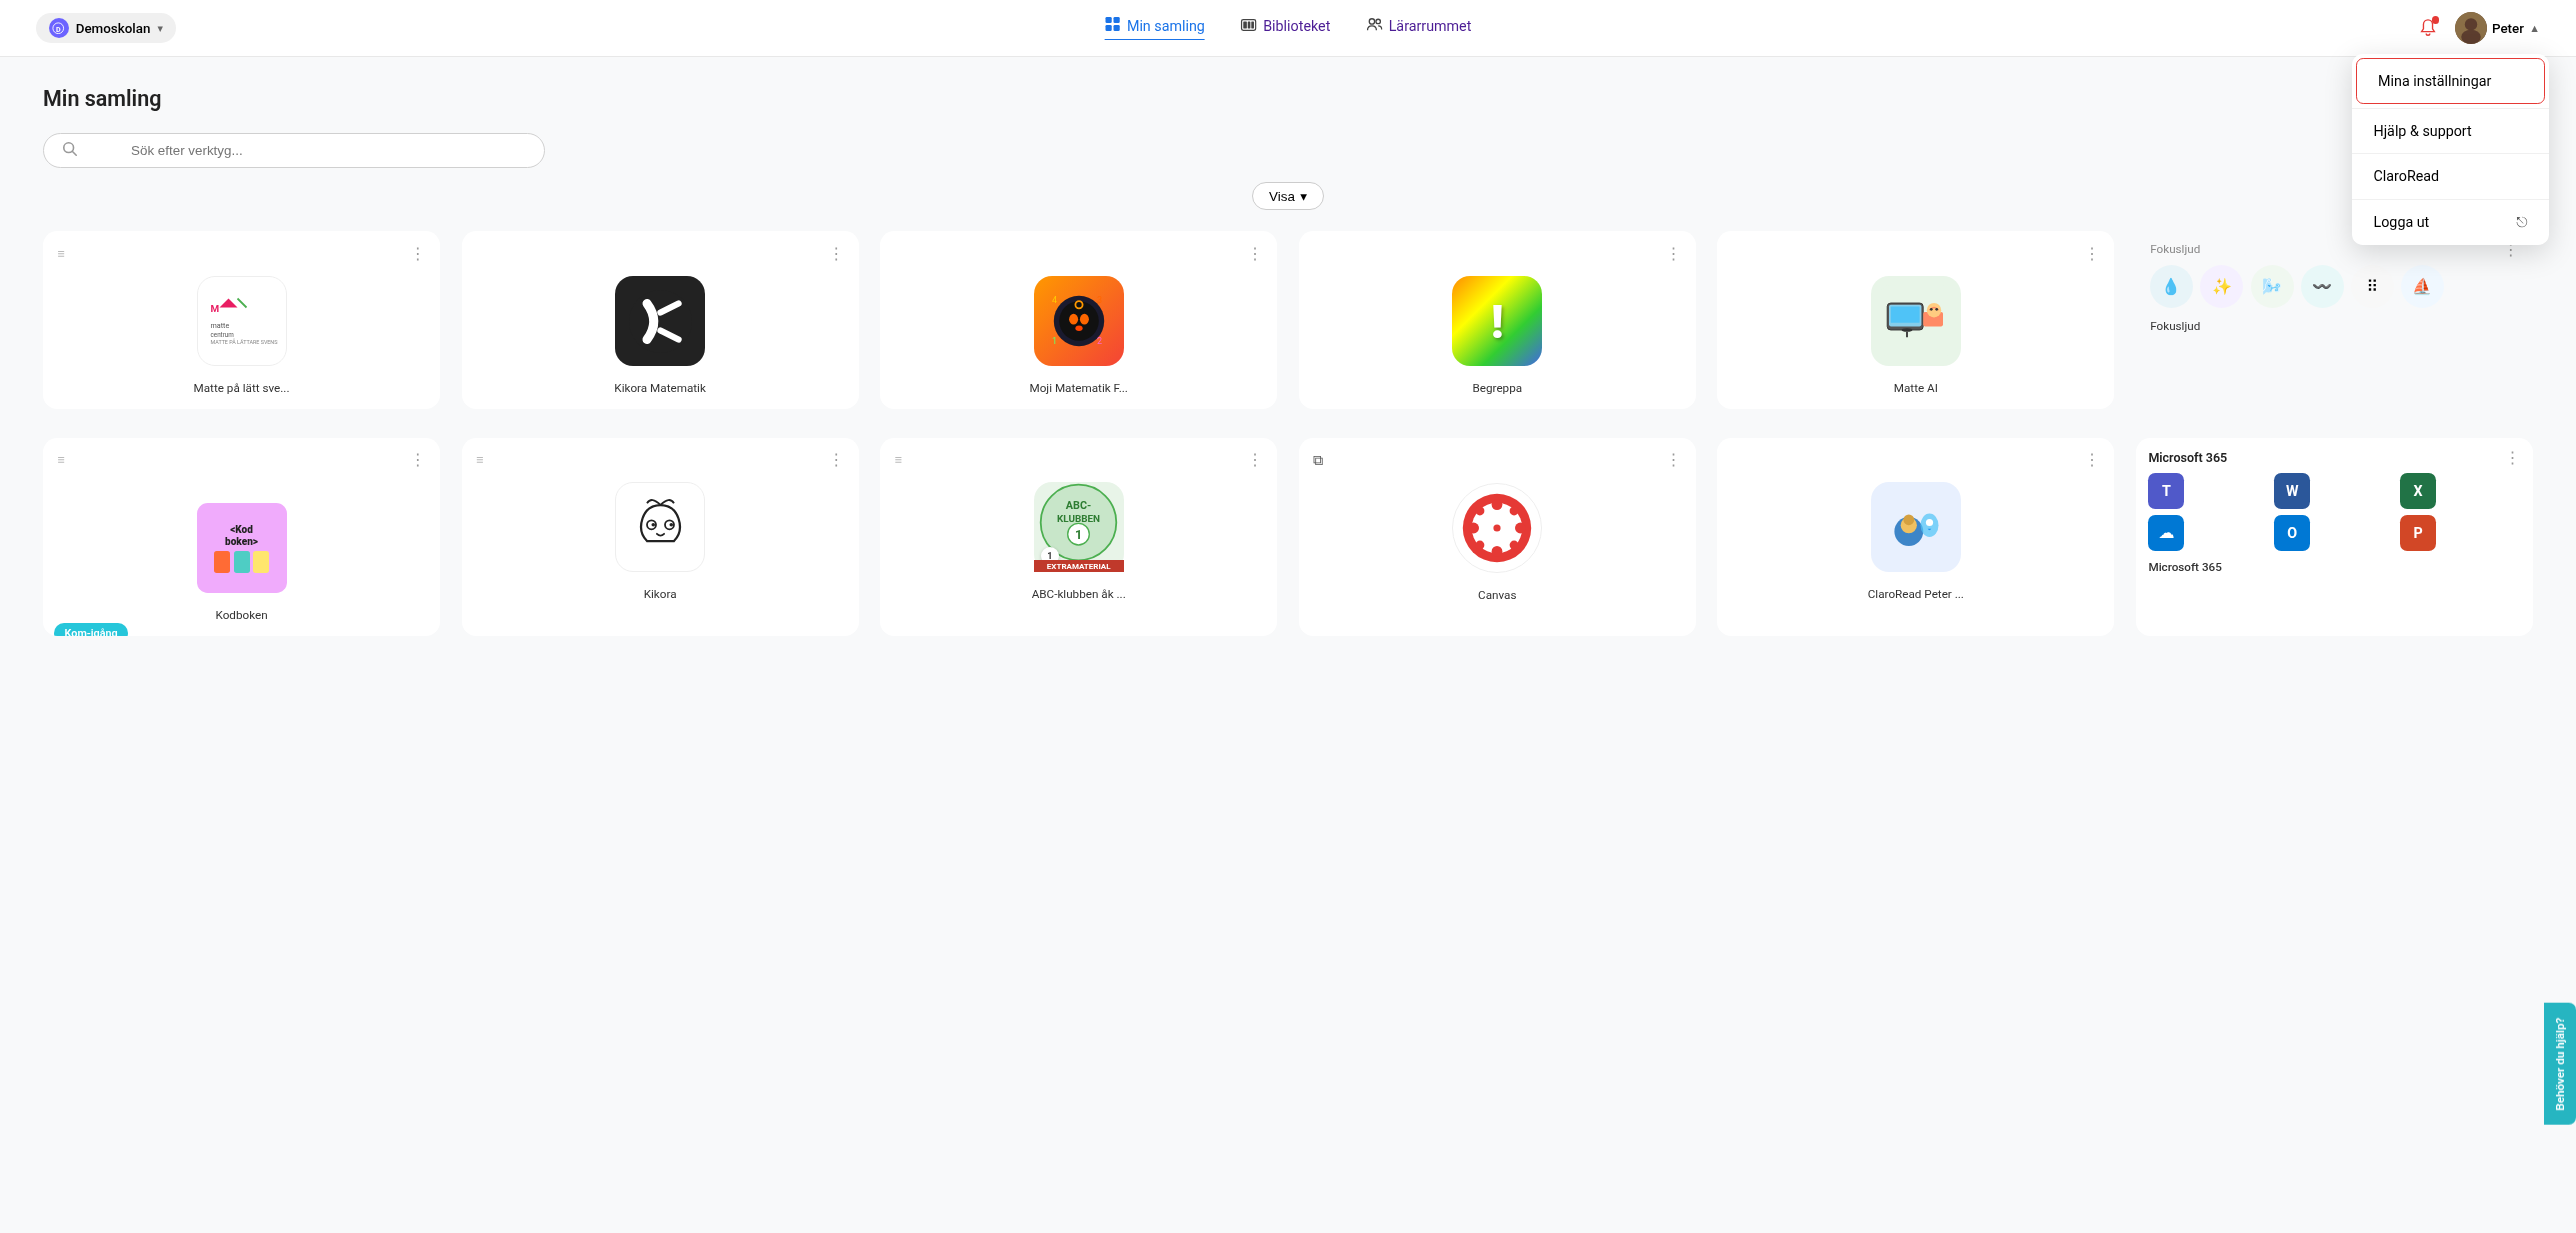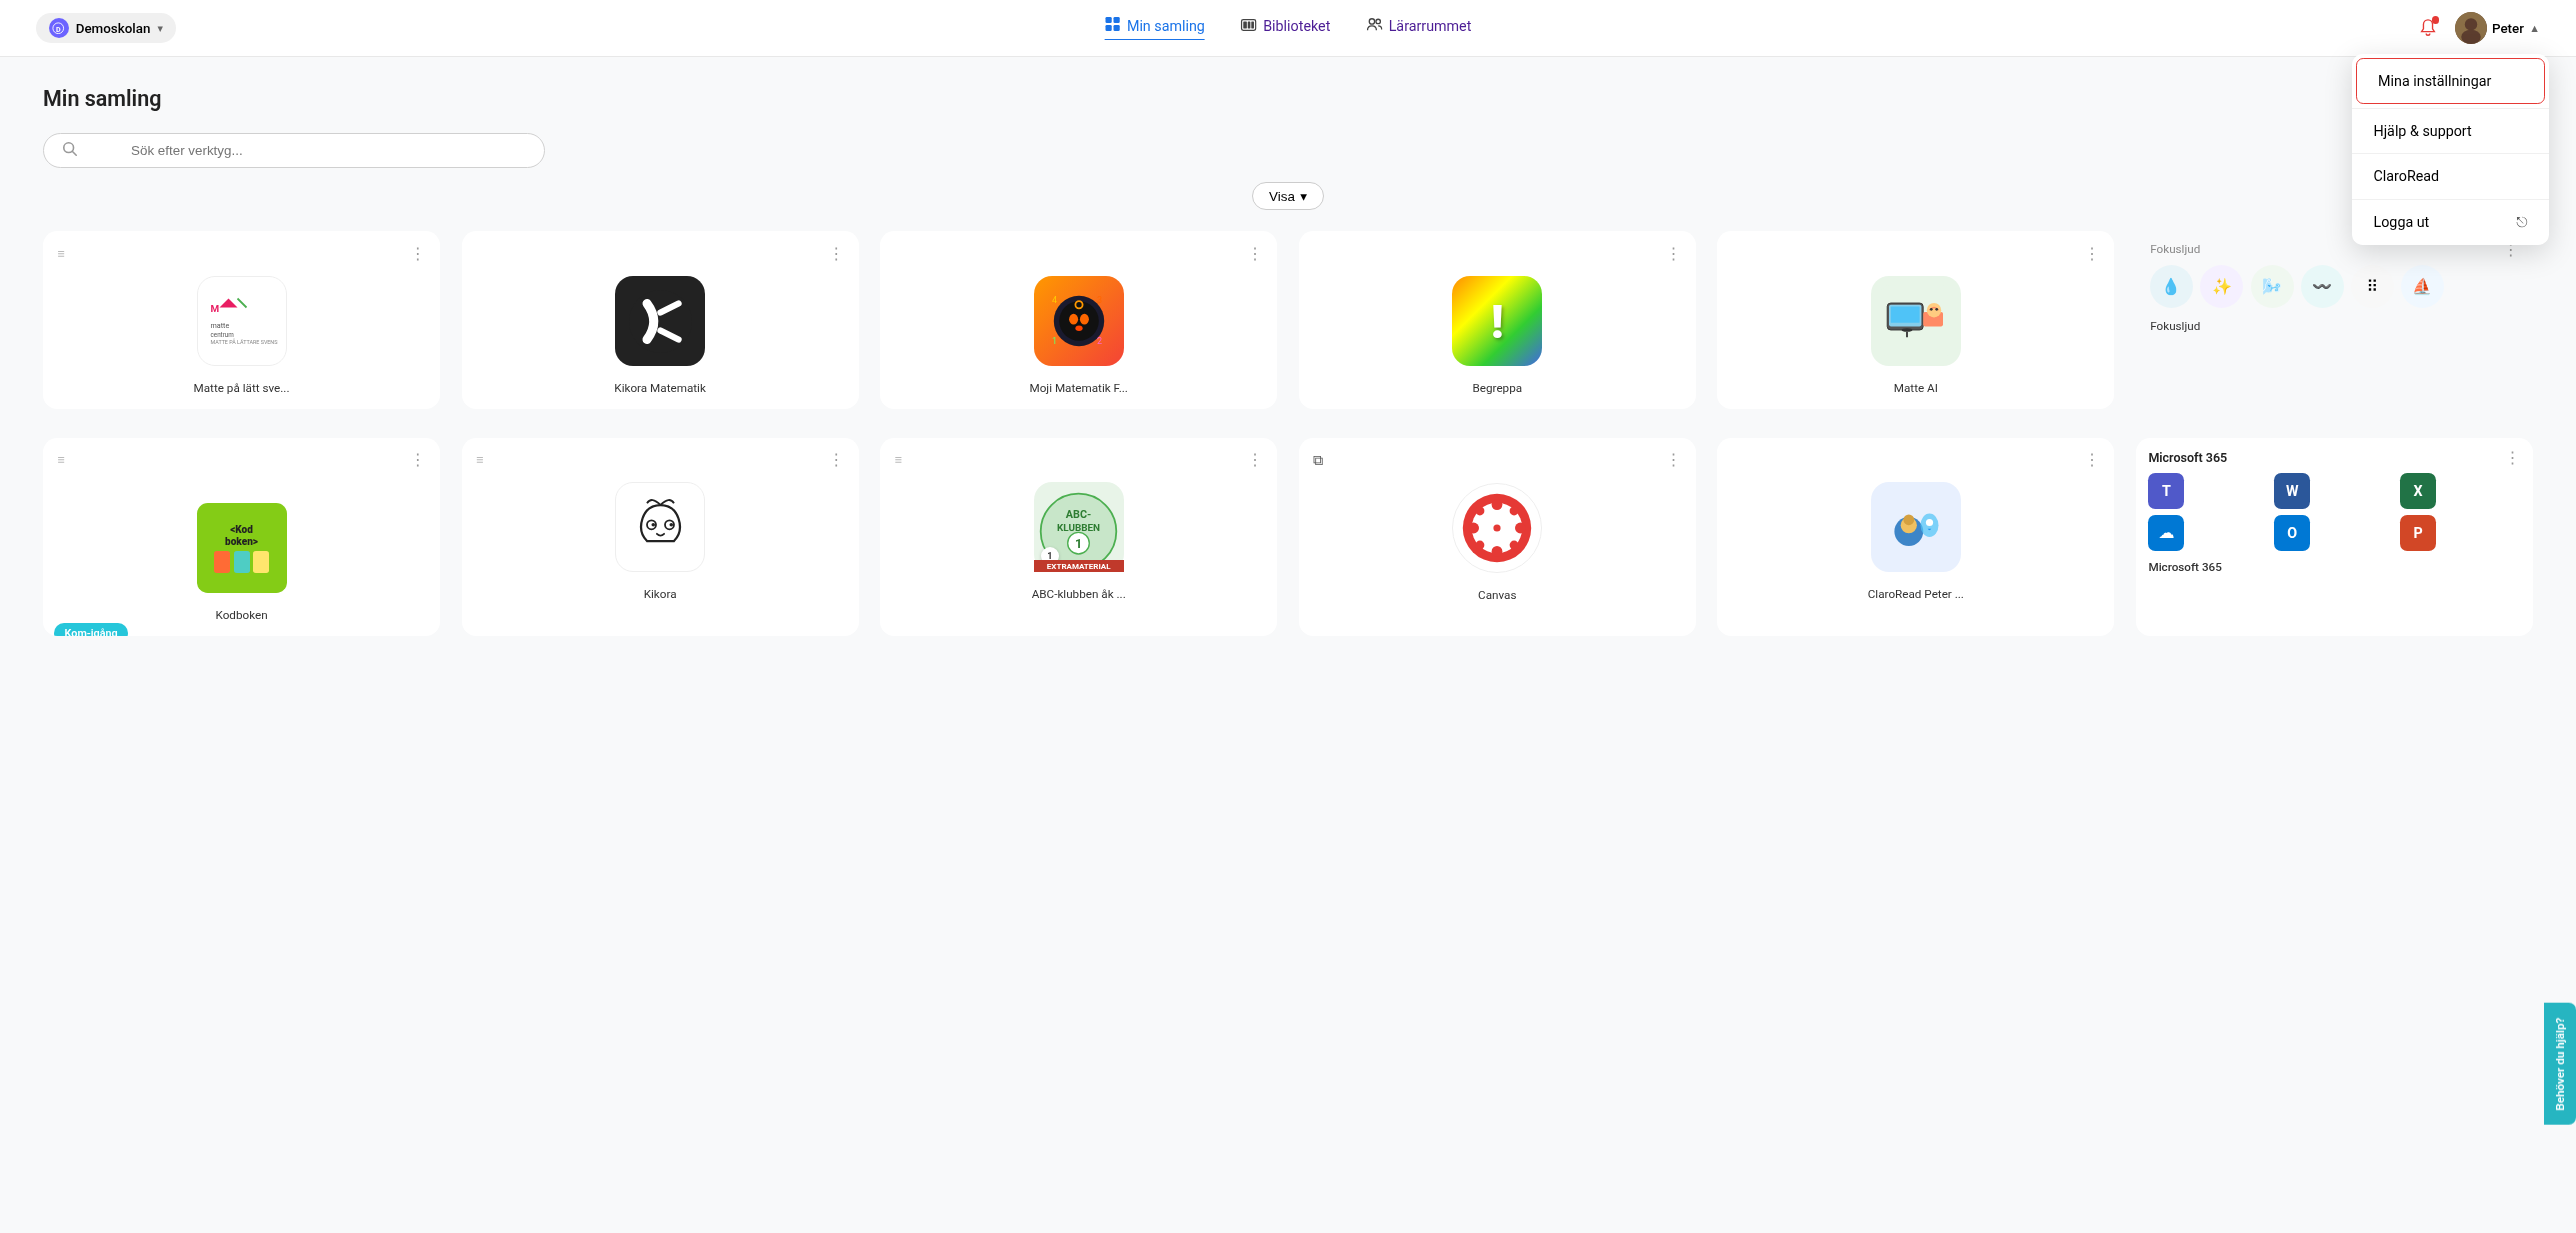--- a/index.html
+++ b/index.html
@@ -443,21 +443,21 @@
   </div>
 
   <div class="cards-grid">
 
     <div class="card" style="position:relative;">
       <div class="card-inner">
         <div class="card-header">
           <span class="drag-handle">≡</span>
           <span class="three-dots">⋮</span>
         </div>
-        <div class="card-icon-img bg-kodboken" style="background:#84cc16;display:flex;align-items:center;justify-content:center;border-radius:10.8px;flex-direction:column;padding:7.2px;margin-top:28px;">
+        <div class="card-icon-img bg-kodboken" style="background:#f0abfc;display:flex;align-items:center;justify-content:center;border-radius:10.8px;flex-direction:column;padding:7.2px;margin-top:28px;">
           <div style="font-size:10px;font-weight:900;color:#222;text-align:center;line-height:1.2;">&lt;Kod<br>boken&gt;</div>
           <div style="display:flex;gap:3.6px;margin-top:3.6px;">
             <div style="width:16px;height:21.5px;background:#ff6b35;border-radius:2.7px;"></div>
             <div style="width:16px;height:21.5px;background:#4ecdc4;border-radius:2.7px;"></div>
             <div style="width:16px;height:21.5px;background:#ffe66d;border-radius:2.7px;"></div>
           </div>
         </div>
         <div class="card-title">Kodboken</div>
       </div>
       <div class="kom-igång">Kom-igång</div>
@@ -484,21 +484,21 @@
         <div class="card-title">Kikora</div>
       </div>
     </div>
 
     <div class="card" style="position:relative;">
       <div class="card-inner">
         <div class="card-header">
           <span class="drag-handle">≡</span>
           <span class="three-dots">⋮</span>
         </div>
-        <div class="card-icon-img bg-abc" style="display:flex;align-items:flex-end;justify-content:center;border-radius:18px;position:relative;overflow:visible;">
+        <div class="card-icon-img bg-abc" style="display:flex;align-items:flex-start;justify-content:center;border-radius:18px;position:relative;overflow:visible;">
           <svg width="81" height="81" viewBox="0 0 90 90" style="font-size:12px">
             <circle cx="45" cy="45" r="42" fill="#c8e6c9" stroke="#4caf50" stroke-width="2"></circle>
             <text x="45" y="30" text-anchor="middle" font-size="12" font-weight="bold" fill="#2e7d32">ABC-</text>
             <text x="45" y="44" text-anchor="middle" font-size="11" font-weight="bold" fill="#2e7d32">KLUBBEN</text>
             <circle cx="45" cy="58" r="12" fill="white" stroke="#4caf50" stroke-width="1.5"></circle>
             <text x="45" y="63" text-anchor="middle" font-size="14" font-weight="bold" fill="#2e7d32">1</text>
           </svg>
           <div class="badge-1">1</div>
           <div class="extramaterial-badge">EXTRAMATERIAL</div>
         </div>

